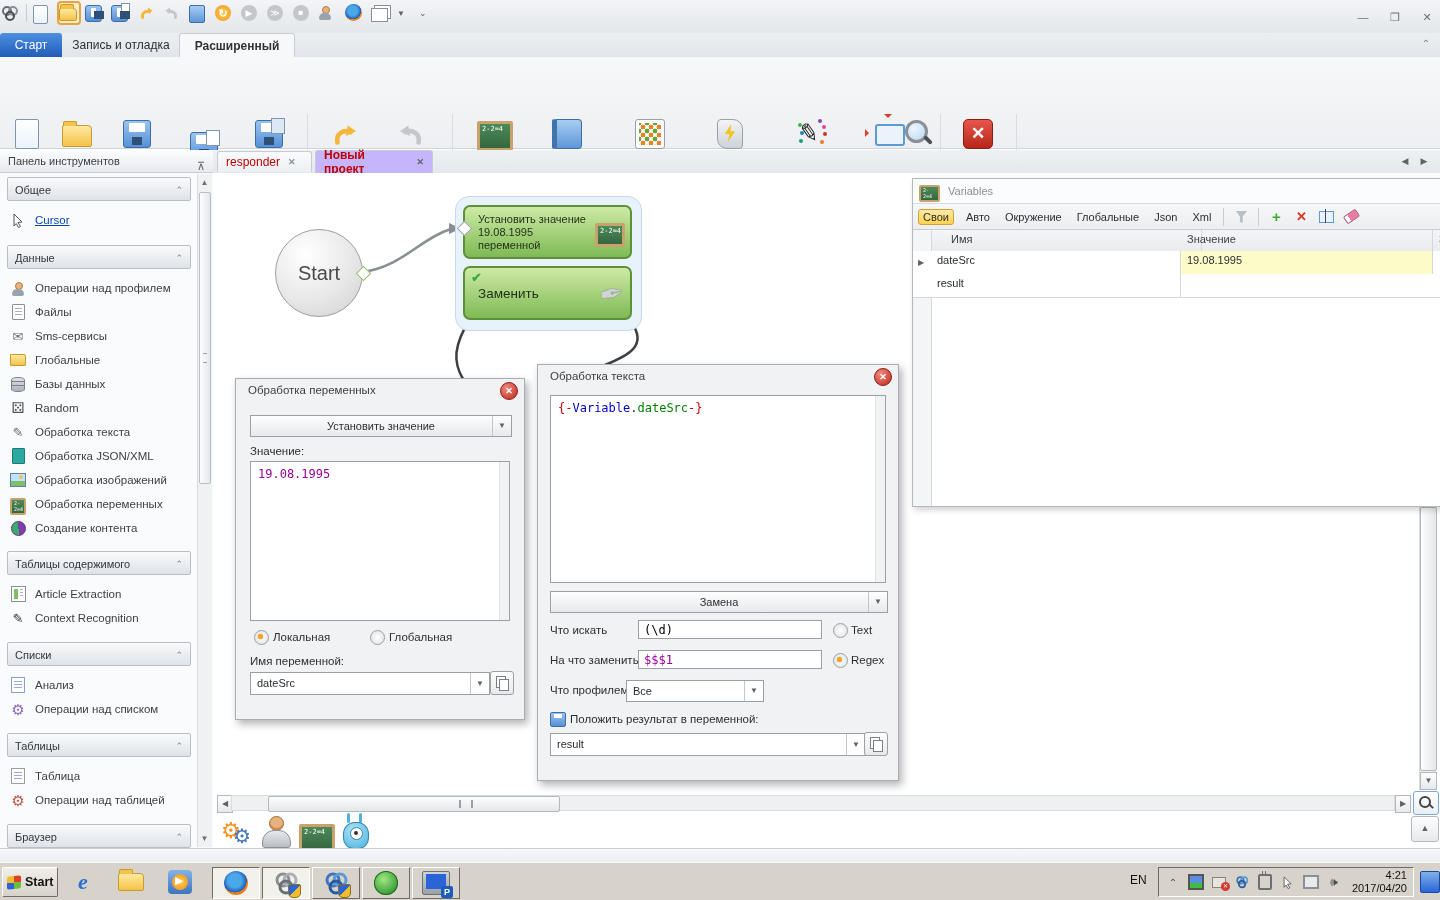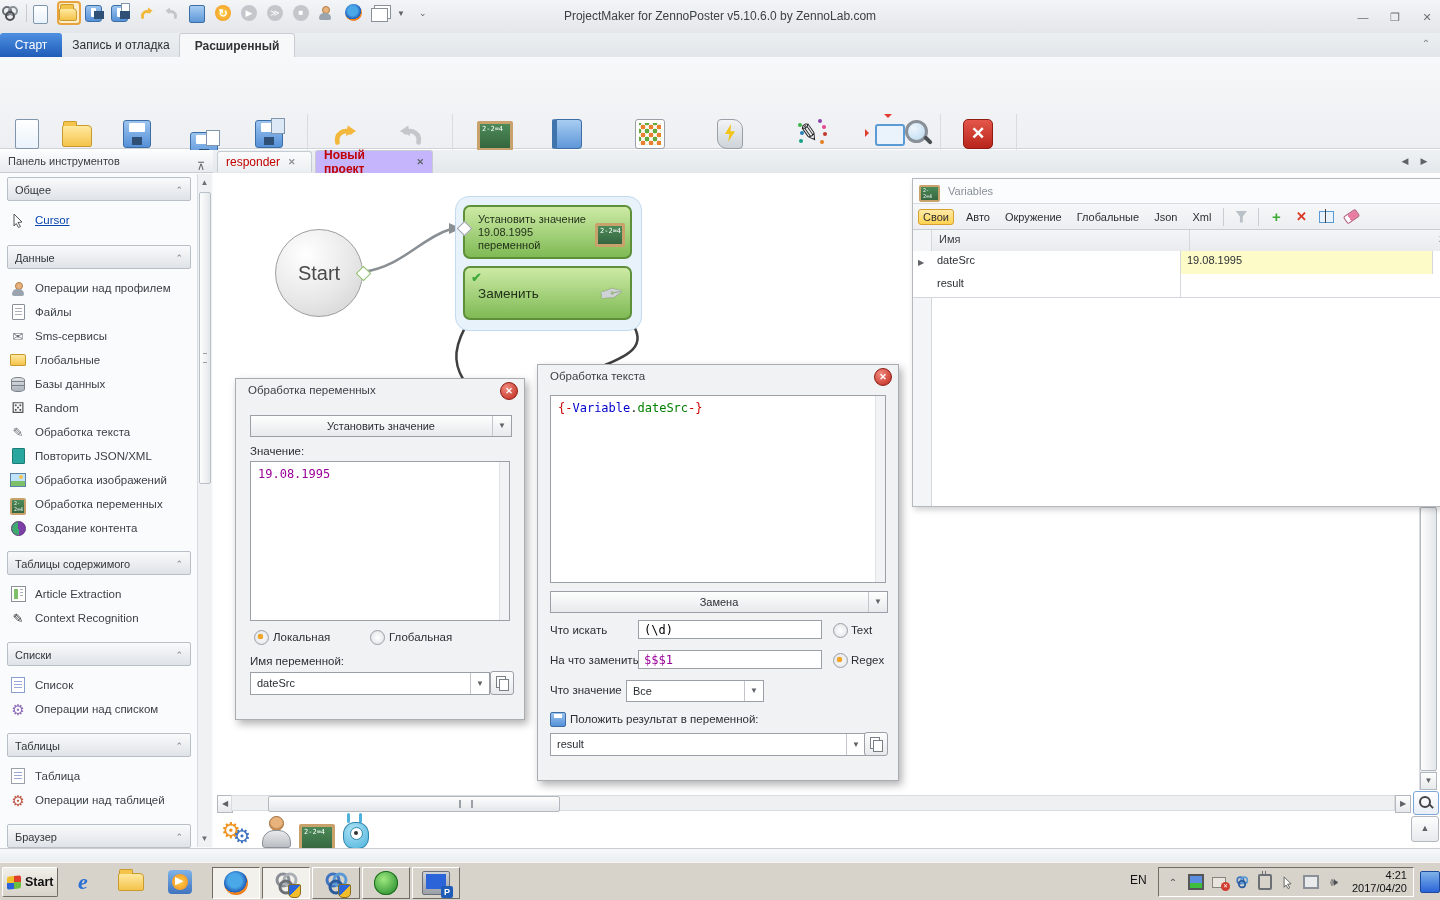--- a/index.html
+++ b/index.html
@@ -238,21 +238,20 @@
       <span class="qic"><span style="display:inline-block;width:16px;height:16px;border-radius:50%;background:radial-gradient(#ffd24f,#f0921d);margin-top:2px;color:#fff;font-weight:bold;font-size:11px;text-align:center;line-height:16px">↻</span></span>
       <span class="qic"><span style="display:inline-block;width:16px;height:16px;border-radius:50%;background:#c3c7cc;margin-top:2px;color:#fff;font-size:9px;text-align:center;line-height:16px">▶</span></span>
       <span class="qic"><span style="display:inline-block;width:16px;height:16px;border-radius:50%;background:#c3c7cc;margin-top:2px;color:#fff;font-size:9px;text-align:center;line-height:16px">≫</span></span>
       <span class="qic"><span style="display:inline-block;width:16px;height:16px;border-radius:50%;background:#c3c7cc;margin-top:2px;color:#fff;font-size:8px;text-align:center;line-height:16px">■</span></span>
       <span class="qic"><span class="s-person" style="margin-top:3px;display:inline-block"></span></span>
       <span class="qic"><span class="ffx" style="width:17px;height:17px;display:inline-block;margin-top:1px"></span></span>
       <span class="qic"><span style="display:inline-block;width:15px;height:12px;border:1px solid #8a9097;background:#fff;box-shadow:3px -3px 0 -1px #fff,3px -3px 0 0 #8a9097;margin-top:5px"></span></span>
       <span style="color:#5f6368;font-size:8px">▼</span>
       <span style="color:#5f6368;font-size:9px;margin-left:8px">⌄</span>
     </div>
-    <div class="abs title-text">ProjectMaker for ZennoPoster v5.10.6.0 by ZennoLab.com</div>
     <div class="abs winctl" style="left:1352px">—</div>
     <div class="abs winctl" style="left:1384px">❐</div>
     <div class="abs winctl" style="left:1416px">✕</div>
   </div>
 
   <div class="abs tabrow"></div>
   <div class="abs rtab blue" style="left:0;width:62px">Старт</div>
   <div class="abs rtab" style="left:64px;width:114px">Запись и отладка</div>
   <div class="abs rtab active" style="left:179px;width:114px">Расширенный редактор</div>
   <div class="abs ribbon-collapse">⌃</div>
@@ -393,21 +392,21 @@
         <span>Random</span>
       </div>
     <div class="abs sbitem" style="top:270px">
         <span class="sic" style="color:#6a7076">✎</span>
         <span>Обработка текста</span>
       </div>
     <div class="abs sbitem" style="top:294px">
         <span class="sic">
           <span class="s-doc teal"></span>
         </span>
-        <span>Повторить JSON/XML</span>
+        <span>Обработка JSON/XML</span>
       </div>
     <div class="abs sbitem" style="top:318px">
         <span class="sic">
           <span class="s-img"></span>
         </span>
         <span>Обработка изображений</span>
       </div>
     <div class="abs sbitem" style="top:342px">
         <span class="sic">
           <span class="i-chalk sm"></span>
@@ -431,21 +430,21 @@
     <div class="abs sbitem" style="top:456px">
         <span class="sic" style="color:#333">✎</span>
         <span>Context Recognition</span>
       </div>
 
     <div class="abs sec" style="top:492px"><span>Списки</span><span class="chev">⌃</span></div>
     <div class="abs sbitem" style="top:523px">
         <span class="sic">
           <span class="s-list"></span>
         </span>
-        <span>Список</span>
+        <span>Анализ</span>
       </div>
     <div class="abs sbitem" style="top:547px">
         <span class="sic gear" style="color:#8e6bb8">⚙</span>
         <span>Операции над списком</span>
       </div>
 
     <div class="abs sec" style="top:583px"><span>Таблицы</span><span class="chev">⌃</span></div>
     <div class="abs sbitem" style="top:614px">
         <span class="sic">
           <span class="s-list" style="border-color:#9aa0a6"></span>
@@ -528,21 +527,21 @@
       <div class="dd" style="left:12px;top:226px;width:336px;height:20px;line-height:20px">
         <span>Замена</span><span class="arr">▼</span></div>
       <div class="lblt" style="left:12px;top:259px">Что искать</div>
       <input class="fld" style="left: 100px; top: 255px; width: 184px; height: 19px;" readonly="" value="(\d)">
       <div class="radio" style="left:295px;top:258px"></div>
       <div class="rlab2" style="left:313px;top:259px">Text</div>
       <div class="lblt" style="left:12px;top:289px">На что заменить</div>
       <input class="fld purple" style="left: 100px; top: 285px; width: 184px; height: 19px;" readonly="" value="$$$1">
       <div class="radio sel" style="left:295px;top:288px"></div>
       <div class="rlab2" style="left:313px;top:289px">Regex</div>
-      <div class="lblt" style="left:12px;top:319px">Что значение</div>
+      <div class="lblt" style="left:12px;top:319px">Что профилем</div>
       <div class="dd" style="left:88px;top:315px;width:130px;height:20px;line-height:20px;text-align:left;padding-left:6px;background:#fff">
         <span>Все</span><span class="arr">▼</span></div>
       <span class="savemini" style="left:12px;top:347px"></span>
       <div class="lblt" style="left:32px;top:348px">Положить результат в переменной:</div>
       <div class="dd" style="left:12px;top:368px;width:308px;height:21px;line-height:21px;text-align:left;padding-left:6px;background:#fff">
         <span>result</span><span class="arr">▼</span></div>
       <div class="copybtn" style="left:326px;top:367px"></div>
     </div>
 
     <div class="abs vpanel">
@@ -566,21 +565,22 @@
         <span class="vtool" style="color:#dd3322;font-weight:bold">✕</span>
         <span class="vtool">
             <span class="renameic"></span>
           </span>
         <span class="vtool">
             <span class="eraser"></span>
           </span>
       </div>
       <div class="vgrid-head">
         <span class="vcell" style="left:0;width:18px;height:21px"></span>
-        <span class="vcell" style="left:20px;width:257px;height:21px">Имя</span>
+        <span class="vcell" style="left:32px;width:257px;height:21px">Имя</span>
+        <span class="vcell" style="left:268px;width:252px;height:21px">Значение</span>
         <span class="vcell" style="left:520px;width:8px;height:21px;border-right:none">З</span>
       </div>
       <div class="vselcol"></div>
       <div class="vrow" style="top:72px">
         <span class="rowmark" style="top:7px">▶</span>
         <span class="vcell" style="left:18px;width:250px;height:23px">dateSrc</span>
         <span class="vcell yellowcell" style="left:268px;width:252px;height:23px">19.08.1995</span>
       </div>
       <div class="vrow" style="top:95px">
         <span class="vcell" style="left:18px;width:250px;height:23px">result</span>

